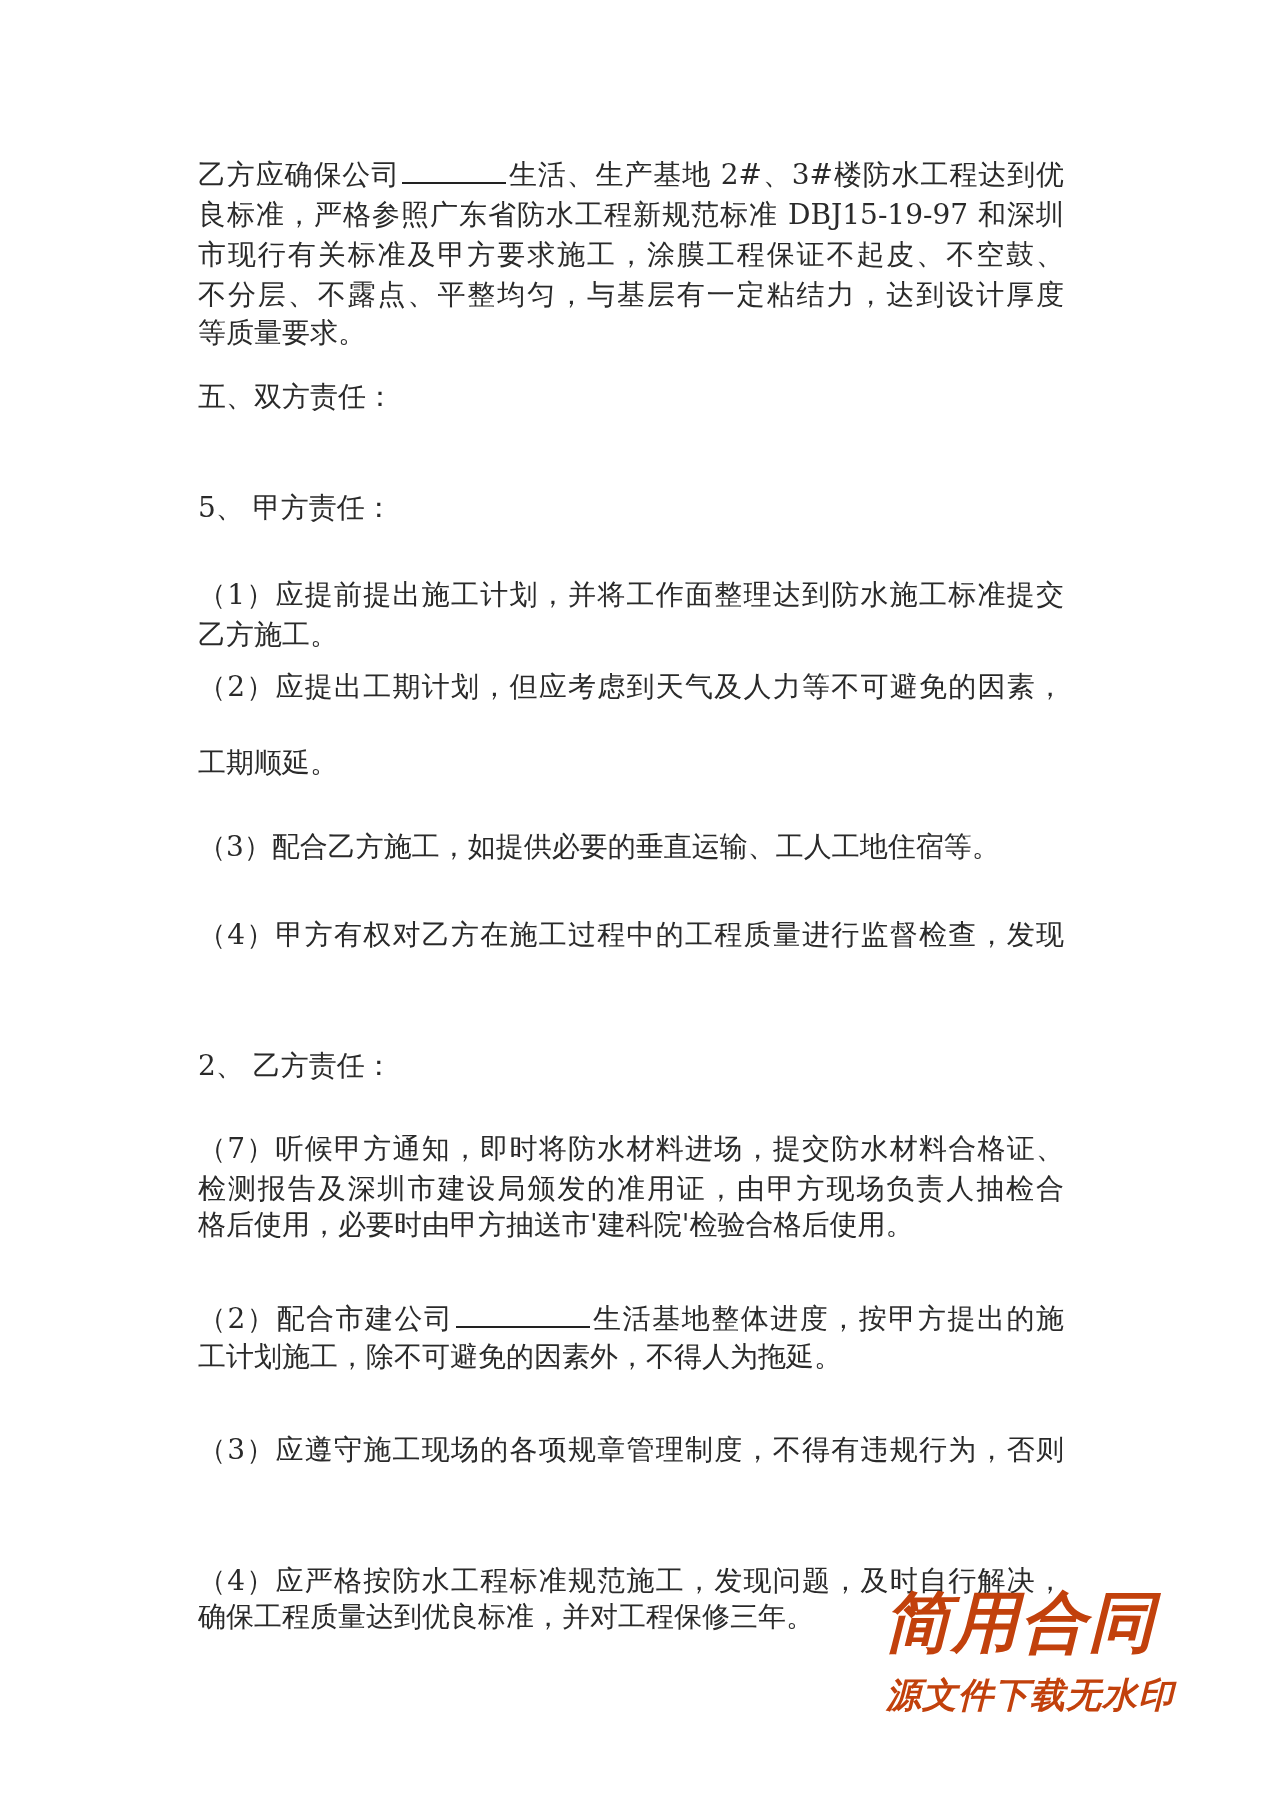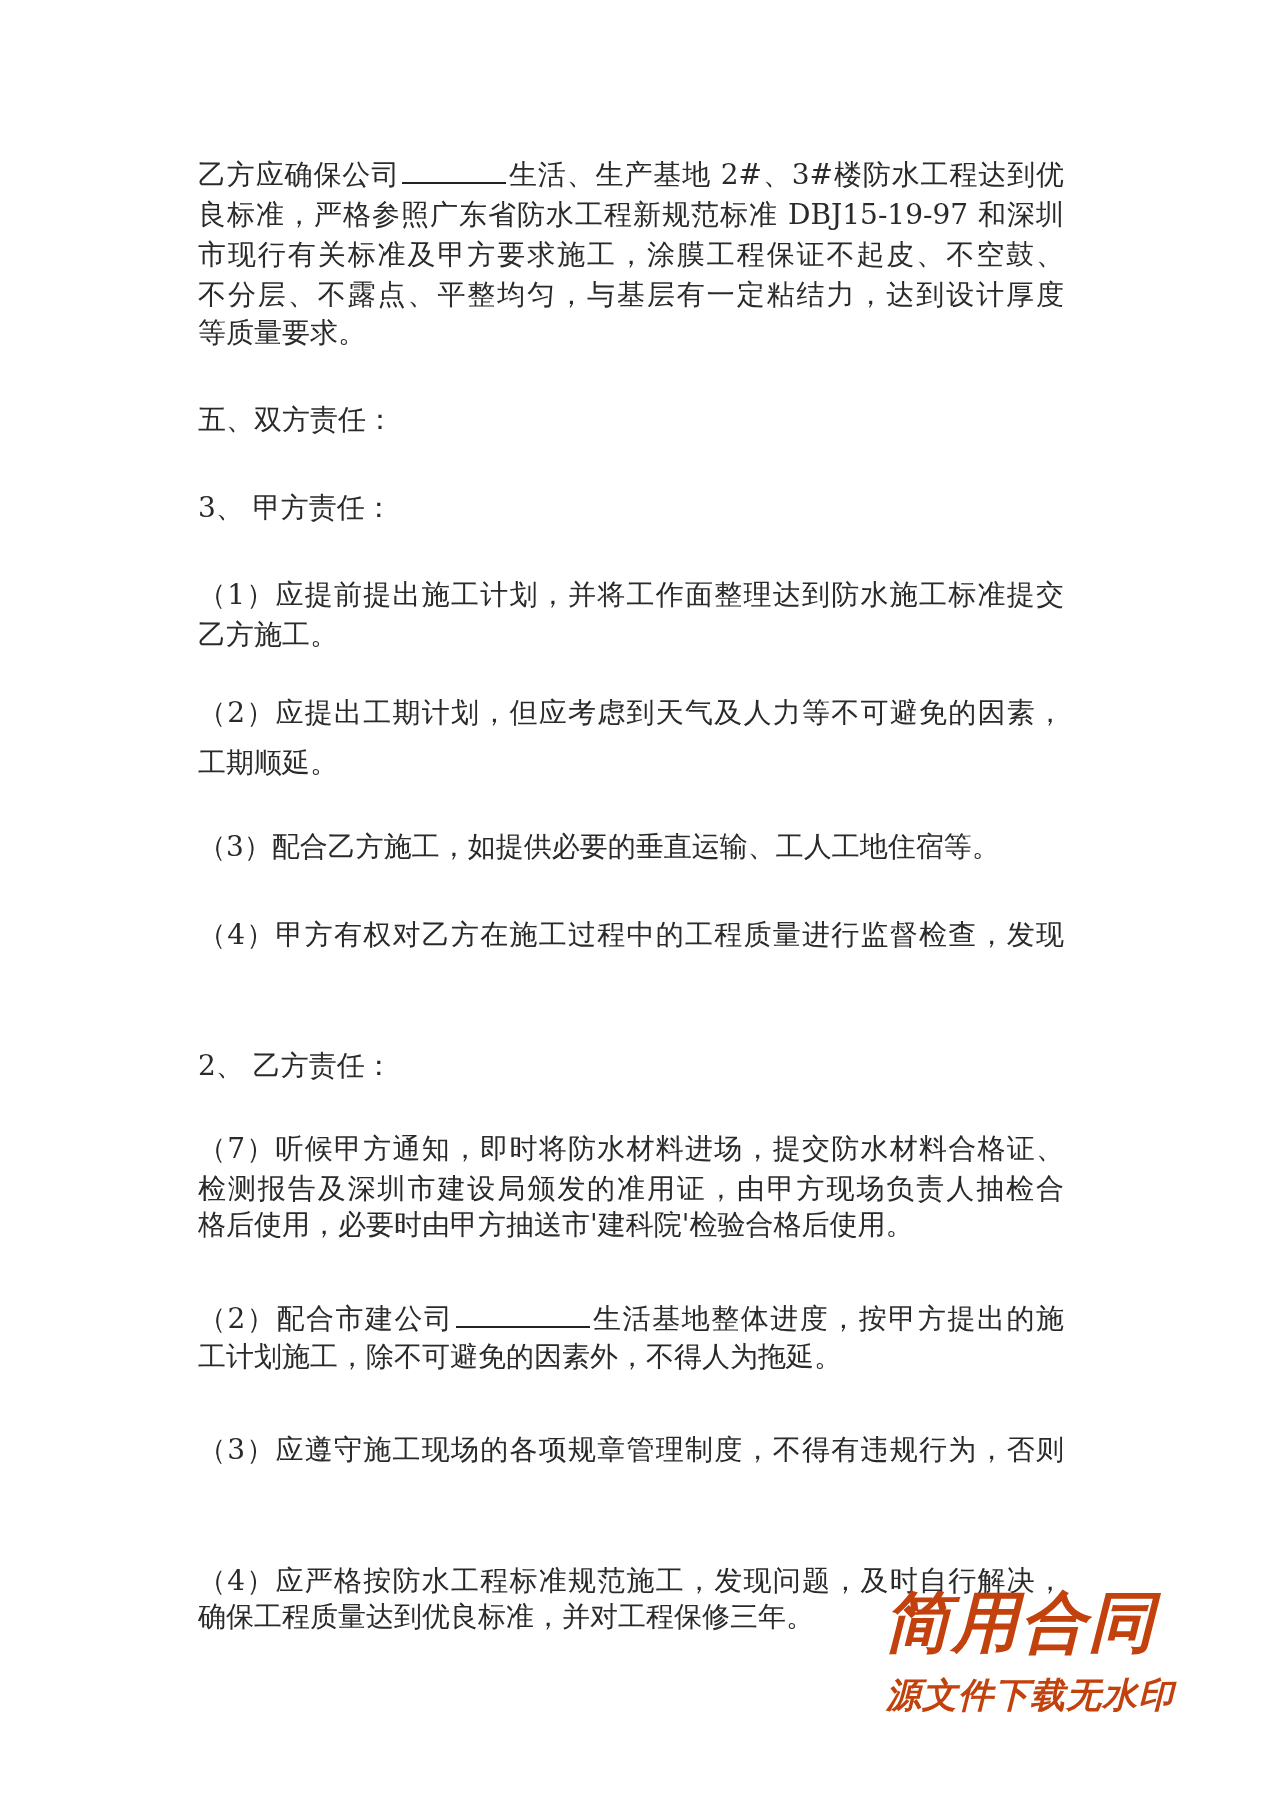--- a/index.html
+++ b/index.html
@@ -20,28 +20,28 @@
 <body>
 
 <div class="page">
 
   <div class="line full" style="top:155px"><span>乙方应确保公司</span><span class="blank" style="width:104px"></span><span>生活、生产基地 2#、3#楼防水工程达到优</span></div>
   <div class="line full" style="top:195px">良标准，严格参照广东省防水工程新规范标准 DBJ15-19-97 和深圳</div>
   <div class="line full" style="top:235px">市现行有关标准及甲方要求施工，涂膜工程保证不起皮、不空鼓、</div>
   <div class="line full" style="top:275px">不分层、不露点、平整均匀，与基层有一定粘结力，达到设计厚度</div>
   <div class="line" style="top:313px">等质量要求。</div>
 
-  <div class="line" style="top:400px">五、双方责任：</div>
+  <div class="line" style="top:377px">五、双方责任：</div>
 
-  <div class="line" style="top:488px">3、 甲方责任：</div>
+  <div class="line" style="top:488px">5、 甲方责任：</div>
 
   <div class="line full" style="top:575px">（1）应提前提出施工计划，并将工作面整理达到防水施工标准提交</div>
   <div class="line" style="top:615px">乙方施工。</div>
 
-  <div class="line full" style="top:693px">（2）应提出工期计划，但应考虑到天气及人力等不可避免的因素，</div>
+  <div class="line full" style="top:667px">（2）应提出工期计划，但应考虑到天气及人力等不可避免的因素，</div>
   <div class="line" style="top:743px">工期顺延。</div>
 
   <div class="line" style="top:827px">（3）配合乙方施工，如提供必要的垂直运输、工人工地住宿等。</div>
 
   <div class="line full" style="top:915px">（4）甲方有权对乙方在施工过程中的工程质量进行监督检查，发现</div>
 
   <div class="line" style="top:1046px">2、 乙方责任：</div>
 
   <div class="line full" style="top:1129px">（7）听候甲方通知，即时将防水材料进场，提交防水材料合格证、</div>
   <div class="line full" style="top:1169px">检测报告及深圳市建设局颁发的准用证，由甲方现场负责人抽检合</div>

